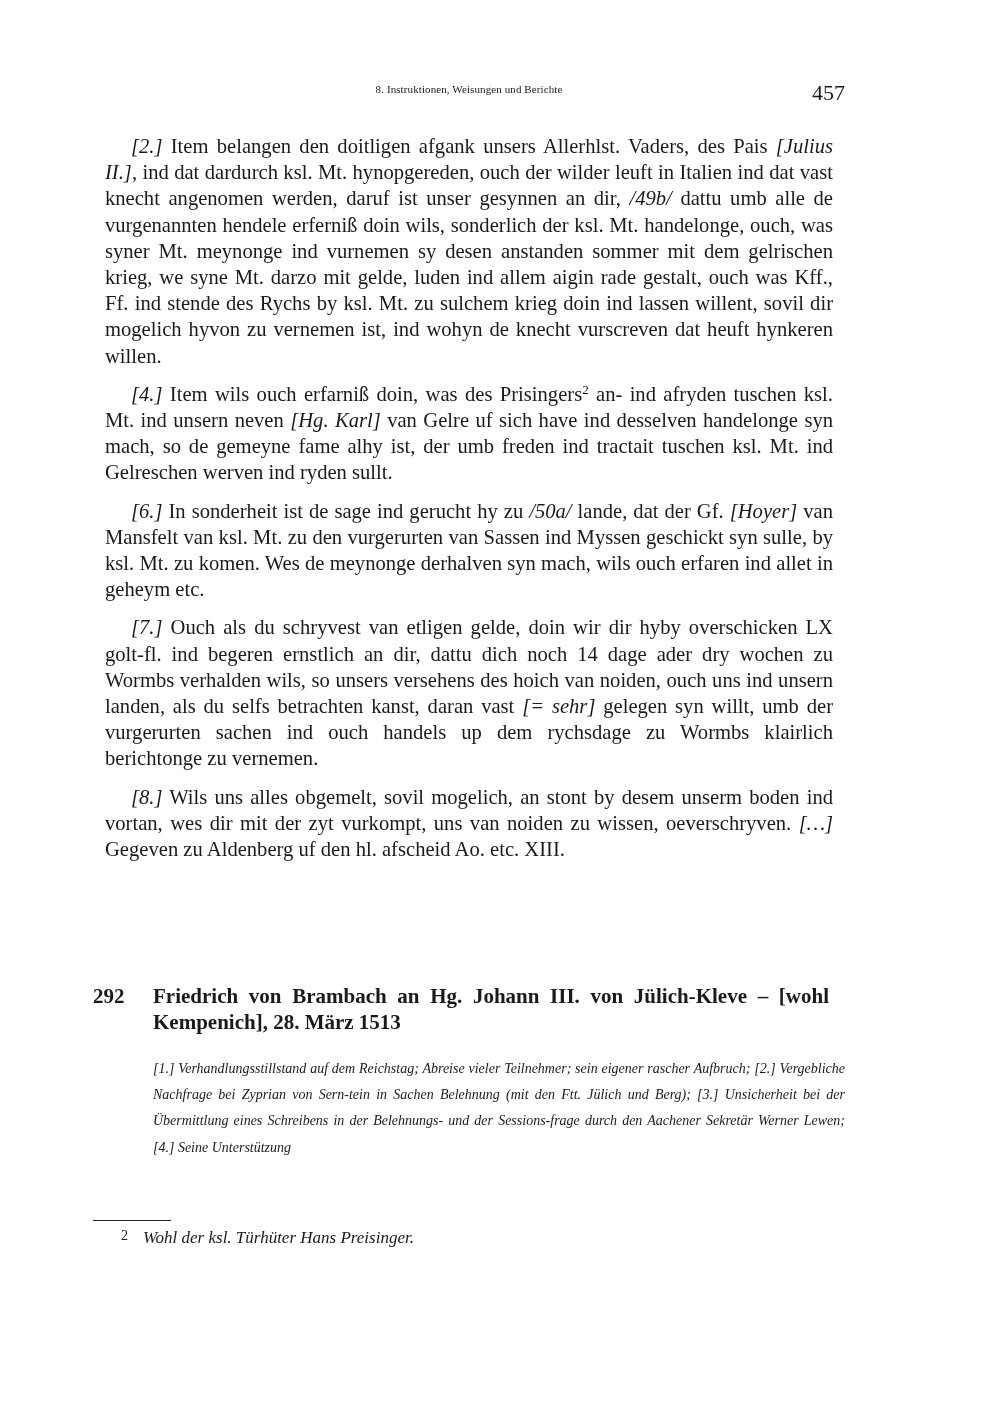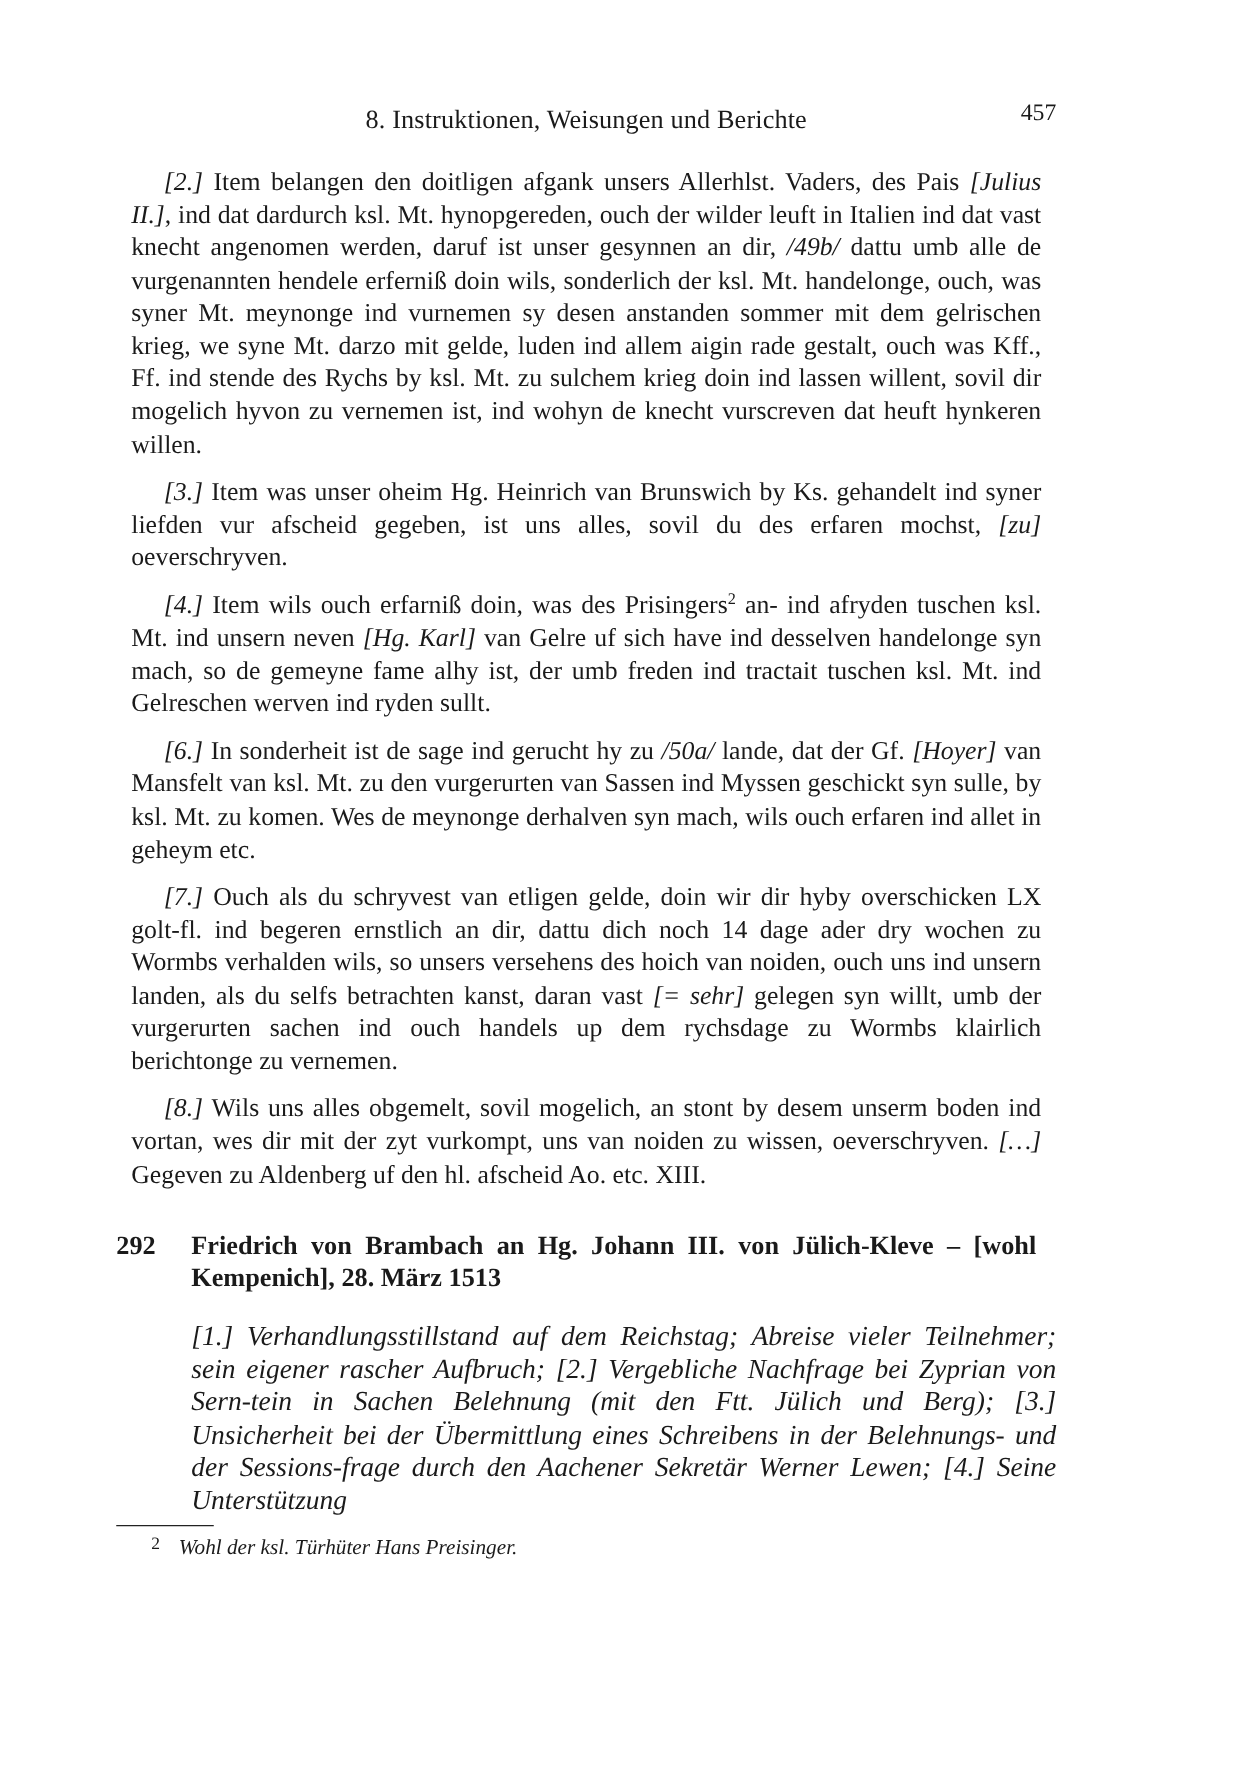--- a/index.html
+++ b/index.html
@@ -1,48 +1,47 @@
 <!DOCTYPE html>
 <html><head>
 <meta charset="utf-8">
 <style>
   html, body { margin: 0; padding: 0; background: #ffffff; }
   body { width: 1004px; height: 1418px; position: relative; overflow: hidden;
          font-family: "Liberation Serif", "DejaVu Serif", serif; color: #1a1a1a; }
   .page { position: absolute; left: 93px; top: 0; width: 752px; }
   .running-head { position: absolute; top: 80px; left: 0; width: 752px; height: 26px; }
-  .running-title { position: absolute; left: 0; right: 0; text-align: center; font-size: 21px; top: 3px; letter-spacing: 0.1px; }
-  .page-number { position: absolute; right: 0; top: 0; font-size: 19px; }
+  .running-title { position: absolute; left: 0; right: 0; text-align: center; font-size: 11px; top: 3px; letter-spacing: 0.1px; }
+  .page-number { position: absolute; right: 0; top: 0; font-size: 22px; }
   .body-text { position: absolute; top: 121px; left: 0; width: 752px; font-size: 20.6px; line-height: 26.2px; text-align: justify; }
   .body-text p { margin: 12px; text-indent: 26px; hyphens: manual; }
   .body-text p:first-child { text-indent: 26px; }
   .it { font-style: italic; }
   .sup { font-size: 13px; vertical-align: 7px; line-height: 0; }
   .doc-heading { position: absolute; top: 983px; left: 0; width: 752px; font-size: 21px; line-height: 26px; font-weight: bold; }
   .doc-number { position: absolute; left: 0; top: 0; text-align: center; }
   .doc-title { position: absolute; left: 60px; right: 16px; top: 0; text-align: justify; }
-  .regest { position: absolute; top: 1056px; left: 60px; width: 692px; font-size: 22px; line-height: 26.2px; font-style: italic; text-align: justify; }
+  .regest { position: absolute; top: 1056px; left: 60px; width: 692px; font-size: 14px; line-height: 26.2px; font-style: italic; text-align: justify; }
   .footnote-rule { position: absolute; top: 1220px; left: 0; width: 78px; border-top: 1px solid #222; }
   .footnote { position: absolute; top: 1227px; left: 0; width: 752px; font-size: 17px; line-height: 22px; }
   .fn-mark { position: absolute; left: 28px; top: -2px; font-size: 14px; }
   .fn-text { position: absolute; left: 50px; font-style: italic; white-space: nowrap; }
 </style>
 </head>
 <body>
 
 <div class="page">
 
   <div class="running-head">
     <div class="running-title">8. Instruktionen, Weisungen und Berichte</div>
     <div class="page-number">457</div>
   </div>
 
   <div class="body-text">
     <p><span class="it">[2.]</span><span> Item belangen den doitligen afgank unsers Allerhlst. Vaders, des Pais </span><span class="it">[Julius II.]</span><span>, ind dat dardurch ksl. Mt. hynopgereden, ouch der wilder leuft in Italien ind dat vast knecht angenomen werden, daruf ist unser gesynnen an dir, </span><span class="it">/49b/</span><span> dattu umb alle de vurgenannten hendele erferniß doin wils, sonderlich der ksl. Mt. handelonge, ouch, was syner Mt. meynonge ind vurnemen sy desen anstanden sommer mit dem gelrischen krieg, we syne Mt. darzo mit gelde, luden ind allem aigin rade gestalt, ouch was Kff., Ff. ind stende des Rychs by ksl. Mt. zu sulchem krieg doin ind lassen willent, sovil dir mogelich hyvon zu vernemen ist, ind wohyn de knecht vurscreven dat heuft hynkeren willen.</span></p>
-    <p><span class="it">[3.]</span><span> Item was unser oheim Hg. Heinrich van Brunswich by Ks. gehandelt ind syner liefden vur afscheid gegeben, ist uns alles, sovil du des erfaren mochst, </span><span class="it">[zu]</span><span> oeverschryven.</span></p>
     <p><span class="it">[4.]</span><span> Item wils ouch erfarniß doin, was des Prisingers</span><span class="sup">2</span><span> an- ind afryden tuschen ksl. Mt. ind unsern neven </span><span class="it">[Hg. Karl]</span><span> van Gelre uf sich have ind desselven handelonge syn mach, so de gemeyne fame alhy ist, der umb freden ind tractait tuschen ksl. Mt. ind Gelreschen werven ind ryden sullt.</span></p>
     <p><span class="it">[6.]</span><span> In sonderheit ist de sage ind gerucht hy zu </span><span class="it">/50a/</span><span> lande, dat der Gf. </span><span class="it">[Hoyer]</span><span> van Mansfelt van ksl. Mt. zu den vurgerurten van Sassen ind Myssen geschickt syn sulle, by ksl. Mt. zu komen. Wes de meynonge derhalven syn mach, wils ouch erfaren ind allet in geheym etc.</span></p>
     <p><span class="it">[7.]</span><span> Ouch als du schryvest van etligen gelde, doin wir dir hyby overschicken LX golt-fl. ind begeren ernstlich an dir, dattu dich noch 14 dage ader dry wochen zu Wormbs verhalden wils, so unsers versehens des hoich van noiden, ouch uns ind unsern landen, als du selfs betrachten kanst, daran vast </span><span class="it">[= sehr]</span><span> gelegen syn willt, umb der vurgerurten sachen ind ouch handels up dem rychsdage zu Wormbs klairlich berichtonge zu vernemen.</span></p>
     <p><span class="it">[8.]</span><span> Wils uns alles obgemelt, sovil mogelich, an stont by desem unserm boden ind vortan, wes dir mit der zyt vurkompt, uns van noiden zu wissen, oeverschryven. </span><span class="it">[…]</span><span> Gegeven zu Aldenberg uf den hl. afscheid Ao. etc. XIII.</span></p>
   </div>
 
   <div class="doc-heading">
     <span class="doc-number">292</span>
     <span class="doc-title">Friedrich von Brambach an Hg. Johann III. von Jülich-Kleve – [wohl Kempenich], 28. März 1513</span>
   </div>

